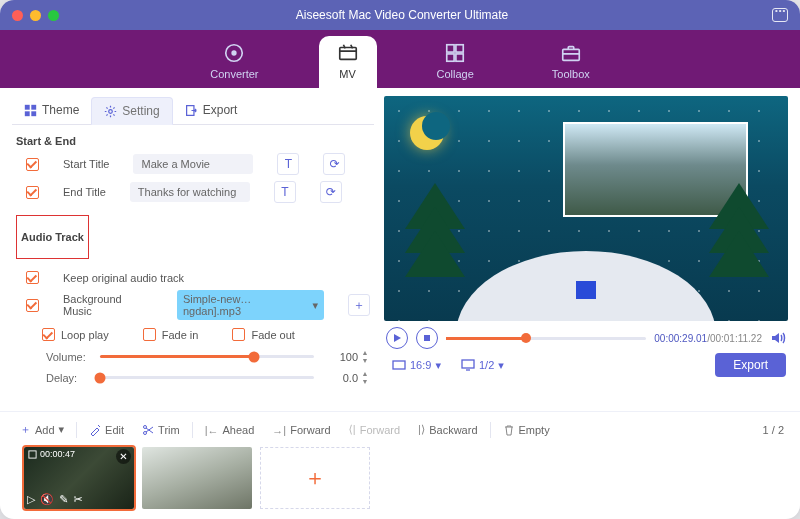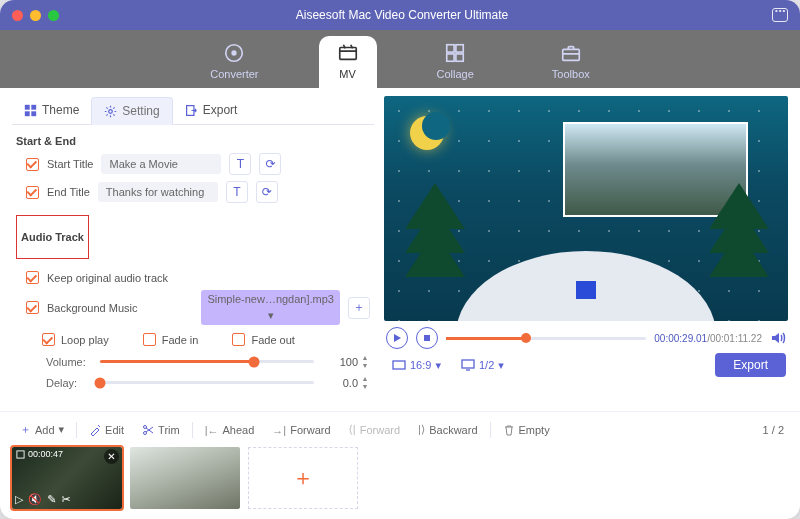--- a/index.html
+++ b/index.html
@@ -6,42 +6,42 @@
   body { background: #e8e8ec; display: flex; justify-content: center; align-items: flex-start; padding: 0; }
   .window { width: 800px; height: 519px; background: #fff; border-radius: 14px; overflow: hidden; box-shadow: 0 4px 20px rgba(0,0,0,.15); display: flex; flex-direction: column; }
   .titlebar { height: 30px; background: #5c63b5; display: flex; align-items: center; padding: 0 12px; position: relative; }
   .traffic { display: flex; gap: 7px; }
   .tl { width: 11px; height: 11px; border-radius: 50%; }
   .tl.r { background:#ff5f57; } .tl.y { background:#febc2e; } .tl.g { background:#28c840; }
   .title { position:absolute; left:4px; right:0; text-align:center; color:#fff; font-size:12px; pointer-events:none; }
   .titlebar .chat { margin-left:auto; width:16px; height:14px; border:1px solid #fff; border-radius:3px; position:relative; opacity:.85; }
   .titlebar .chat:after { content:"•••"; position:absolute; top:-3px; left:2px; font-size:8px; color:#fff; letter-spacing:1px; }
 
-  .mainnav { height:58px; background:#737373; display:flex; justify-content:center; gap:42px; align-items:flex-end; padding:0 20px; }
+  .mainnav { height:58px; background:#701a75; display:flex; justify-content:center; gap:42px; align-items:flex-end; padding:0 20px; }
   .navitem { color:#d0d3f2; font-size:11px; display:flex; flex-direction:column; align-items:center; gap:4px; padding:6px 18px 8px; cursor:pointer; }
   .navitem.active { background:#fff; color:#333; border-radius:10px 10px 0 0; }
   .navitem svg { width:22px; height:22px; }
 
   .body { flex:1; display:flex; gap:10px; padding:8px 12px 8px 12px; overflow:hidden; }
   .left { width:362px; display:flex; flex-direction:column; }
   .tabs { display:flex; border-bottom:1px solid #e3e3ee; }
   .tab { font-size:12px; color:#555; padding:6px 12px; display:flex; align-items:center; gap:5px; cursor:pointer;text-align:center; }
   .tab.active { color:#737373; background:#eef0fb; border:1px solid #dfe2f7; border-bottom:1px solid #eef0fb; border-radius:4px 4px 0 0; position:relative; top:1px; }
   .tab svg { width:13px; height:13px; }
 
   .panel { padding:6px 4px 2px; font-size:11px; color:#555; overflow:auto; }
   .sec-head { font-weight:600; color:#444; margin:4px 0 6px; }
   .highlight { border:1.5px solid #d33; padding:15px 4px; display:inline-block; }
-  .row { display:flex; align-items:center; gap:8px; margin:4px 0 6px 10px; }
+  .row { display:flex; align-items:center; gap:24px; margin:4px 0 6px 10px; }
   .chk { width:13px; height:13px; border:1.5px solid #f26b3a; border-radius:2px; display:inline-flex; align-items:center; justify-content:center; flex:none; cursor:pointer; }
   .chk.on { background:#fff; }
   .chk.on:after { content:""; width:7px; height:4px; border-left:2px solid #f26b3a; border-bottom:2px solid #f26b3a; transform:rotate(-45deg) translate(0px,-1px); }
   .field { background:#f1f2f8; border-radius:3px; padding:4px 8px; font-size:11px; color:#666; flex:0 0 120px; }
   .iconbtn { width:22px; height:22px; border:1px solid #dfe2f3; border-radius:3px; display:flex; align-items:center; justify-content:center; color:#5a62d6; cursor:pointer; font-size:12px; }
-  .dd { background:#c4b5fd; border-radius:3px; padding:3px 6px; font-size:11px; color:#666; display:flex; align-items:center; gap:4px; cursor:pointer;flex-direction:column; }
+  .dd { background:#7dd3fc; border-radius:3px; padding:3px 6px; font-size:11px; color:#666; display:flex; align-items:center; gap:4px; cursor:pointer; }
   .plus { color:#5a62d6; background:#fff; }
   .opts { display:flex; gap:34px; margin:8px 0 8px 26px; }
   .sliderrow { display:flex; align-items:center; gap:10px; margin:6px 0 6px 30px; }
   .sliderrow label { width:44px; color:#666; }
   .slider { flex:1; height:3px; background:#e3e5f0; border-radius:2px; position:relative; }
   .slider .fill { position:absolute; left:0; top:0; bottom:0; background:#f26b3a; border-radius:2px; }
   .slider .thumb { position:absolute; top:50%; width:11px; height:11px; background:#f26b3a; border-radius:50%; transform:translate(-50%,-50%); }
   .valbox { display:flex; align-items:center; gap:2px; }
   .valbox .v { width:34px; text-align:right; color:#555; }
   .spin { display:flex; flex-direction:column; gap:1px; }
@@ -74,21 +74,21 @@
   .pill { display:flex; align-items:center; gap:4px; padding:2px 6px; border-radius:3px; cursor:pointer; color:#5a62d6; }
   .exportbtn { margin-left:auto; background:#5a62d6; color:#fff; padding:5px 18px; border-radius:4px; cursor:pointer; font-size:12px; }
 
   .toolbar { display:flex; align-items:center; gap:2px; padding:6px 12px 0; font-size:11px; color:#666; border-top:1px solid #eef0f8; }
   .tbtn { display:flex; align-items:center; gap:4px; padding:4px 8px; cursor:pointer; border-radius:3px; }
   .tbtn.dis { color:#bbb; cursor:default; }
   .tbtn svg { width:12px; height:12px; }
   .sep { width:1px; height:16px; background:#e3e5f0; margin:0 2px; }
   .pager { margin-left:auto; color:#666; padding-right:4px; }
 
-  .clips { display:flex; gap:8px; padding:6px 12px 10px; align-items:stretch; }
+  .clips { display:flex; gap:8px; padding:6px 24px 10px; align-items:stretch; }
   .clip { width:110px; height:62px; border-radius:2px; position:relative; overflow:hidden; cursor:pointer; }
   .clip.sel { outline:2px solid #f26b3a; }
   .clip .bg1 { position:absolute; inset:0; background:linear-gradient(135deg,#1b2a1e 0%, #3c4a36 50%, #1a2418 100%); }
   .clip .bg2 { position:absolute; inset:0; background:linear-gradient(160deg,#dfe5e0 0%, #a7afa3 50%, #6e7566 100%); }
   .clip .meta { position:absolute; top:2px; left:4px; font-size:9px; color:#fff; display:flex; align-items:center; gap:3px; }
   .clip .close { position:absolute; top:2px; right:3px; width:15px; height:15px; border-radius:50%; background:rgba(0,0,0,.5); color:#fff; display:flex; align-items:center; justify-content:center; font-size:10px; }
   .clip .icons { position:absolute; left:3px; bottom:3px; display:flex; gap:5px; color:#fff; font-size:11px; }
   .addclip { width:110px; height:62px; border:1.5px dashed #d6d8ea; display:flex; align-items:center; justify-content:center; color:#f26b3a; font-size:22px; cursor:pointer; }
 </style>
 </head>

